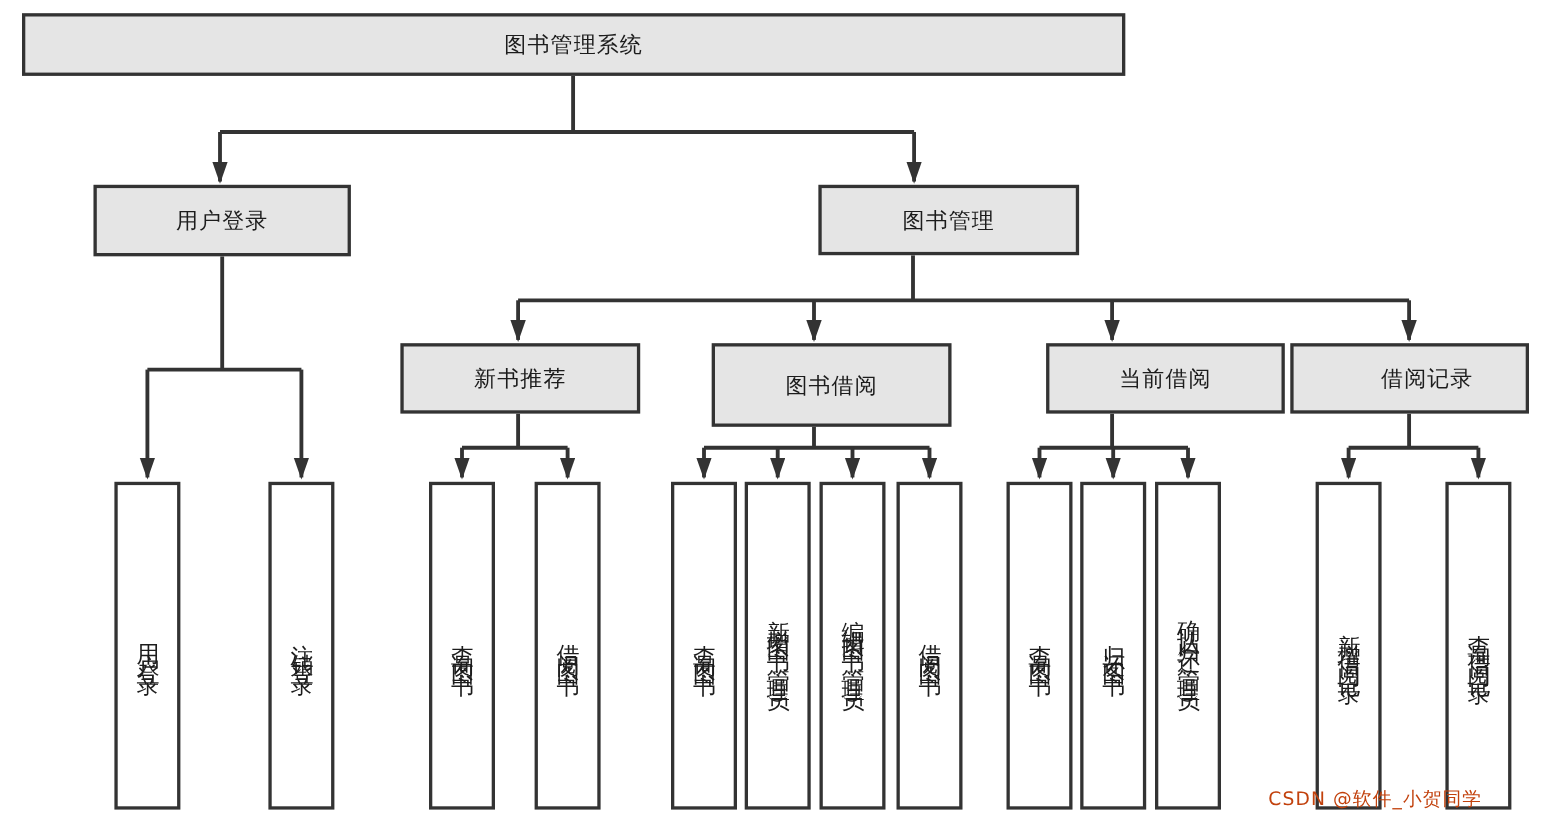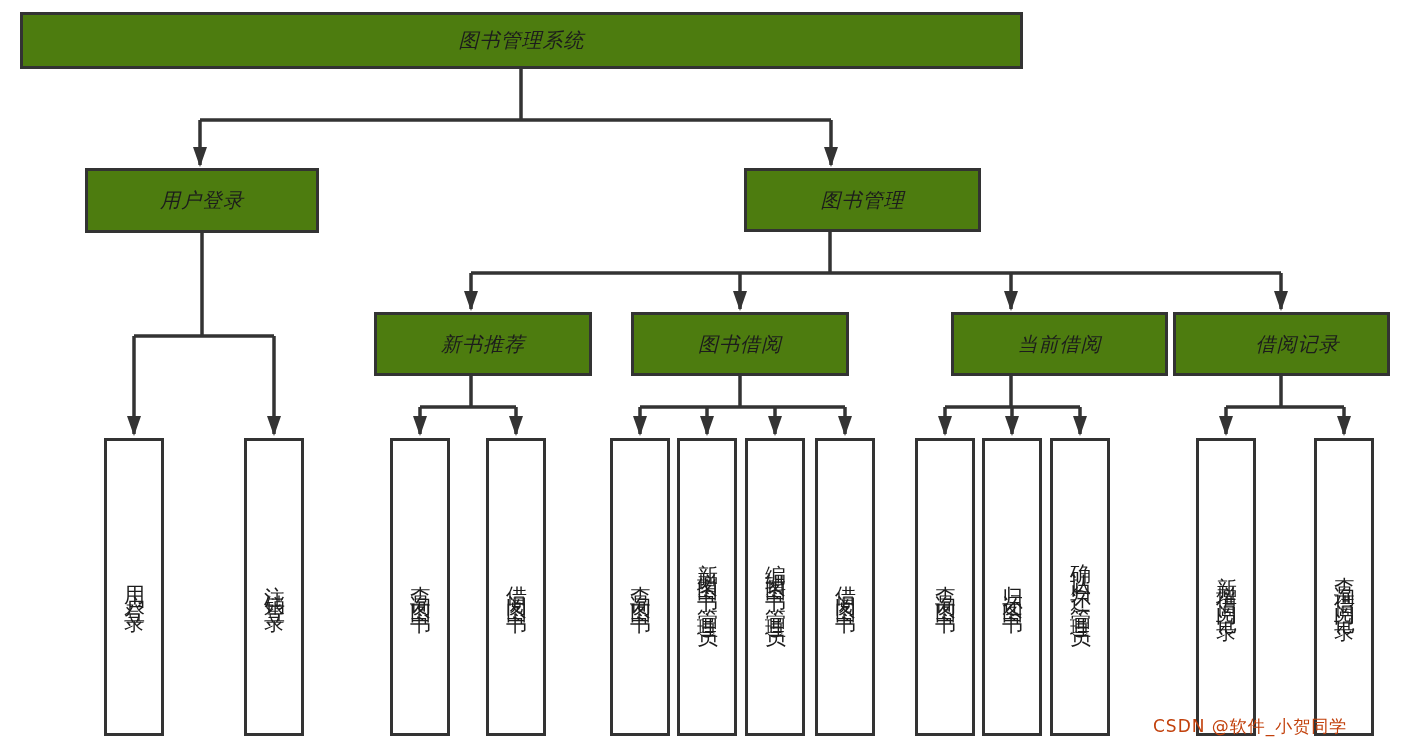--- a/index.html
+++ b/index.html
@@ -8,31 +8,30 @@
     width: 1405px;
     height: 747px;
     background: #ffffff;
     overflow: hidden;
     font-family: "DejaVu Sans", "Liberation Sans", sans-serif;
     color: #1c1c1c;
   }
   #edges { position: absolute; left: 0; top: 0; }
   .node {
     position: absolute;
-    background: #4d7c0f;
+    background: #e5e5e5;
     border: 3px solid #333333;
     box-sizing: border-box;
     display: flex;
     align-items: center;
     justify-content: center;
     font-size: 20px;
     letter-spacing: 1px;
     color: #1c1c1c;
     white-space: nowrap;
-    font-style: italic;
   }
   .leaf {
     position: absolute;
     top: 438px;
     width: 60px;
     height: 298px;
     background: #ffffff;
     border: 3px solid #333333;
     box-sizing: border-box;
     display: flex;
@@ -44,22 +43,22 @@
     text-orientation: mixed;
     font-size: 21px;
     letter-spacing: 9px;
     line-height: 1;
     color: #1c1c1c;
   }
   
   #n-root   { left: 20px;  top: 12px;  width: 1003px; height: 57px; }
   #n-user   { left: 85px;  top: 168px; width: 234px;  height: 65px; }
   #n-book   { left: 711px; top: 168px; width: 237px;  height: 64px; margin-left: 33px; }
-  #n-newrec { left: 374px; top: 312px; width: 218px;  height: 64px; }
-  #n-borrow { left: 631px; top: 312px; width: 218px;  height: 64px; }
+  #n-newrec { left: 364px; top: 312px; width: 218px;  height: 64px; }
+  #n-borrow { left: 647px; top: 312px; width: 218px;  height: 76px; }
   #n-cur    { left: 903px; top: 312px; width: 217px;  height: 64px; margin-left: 48px; }
   #n-hist   { left: 1173px;top: 312px; width: 217px;  height: 64px; padding-left: 32px; }
   #l1  { left: 104px; }
   #l2  { left: 244px; }
   #l3  { left: 390px; }
   #l4  { left: 486px; }
   #l5  { left: 610px; }
   #l6  { left: 677px; }
   #l7  { left: 745px; }
   #l8  { left: 815px; }

